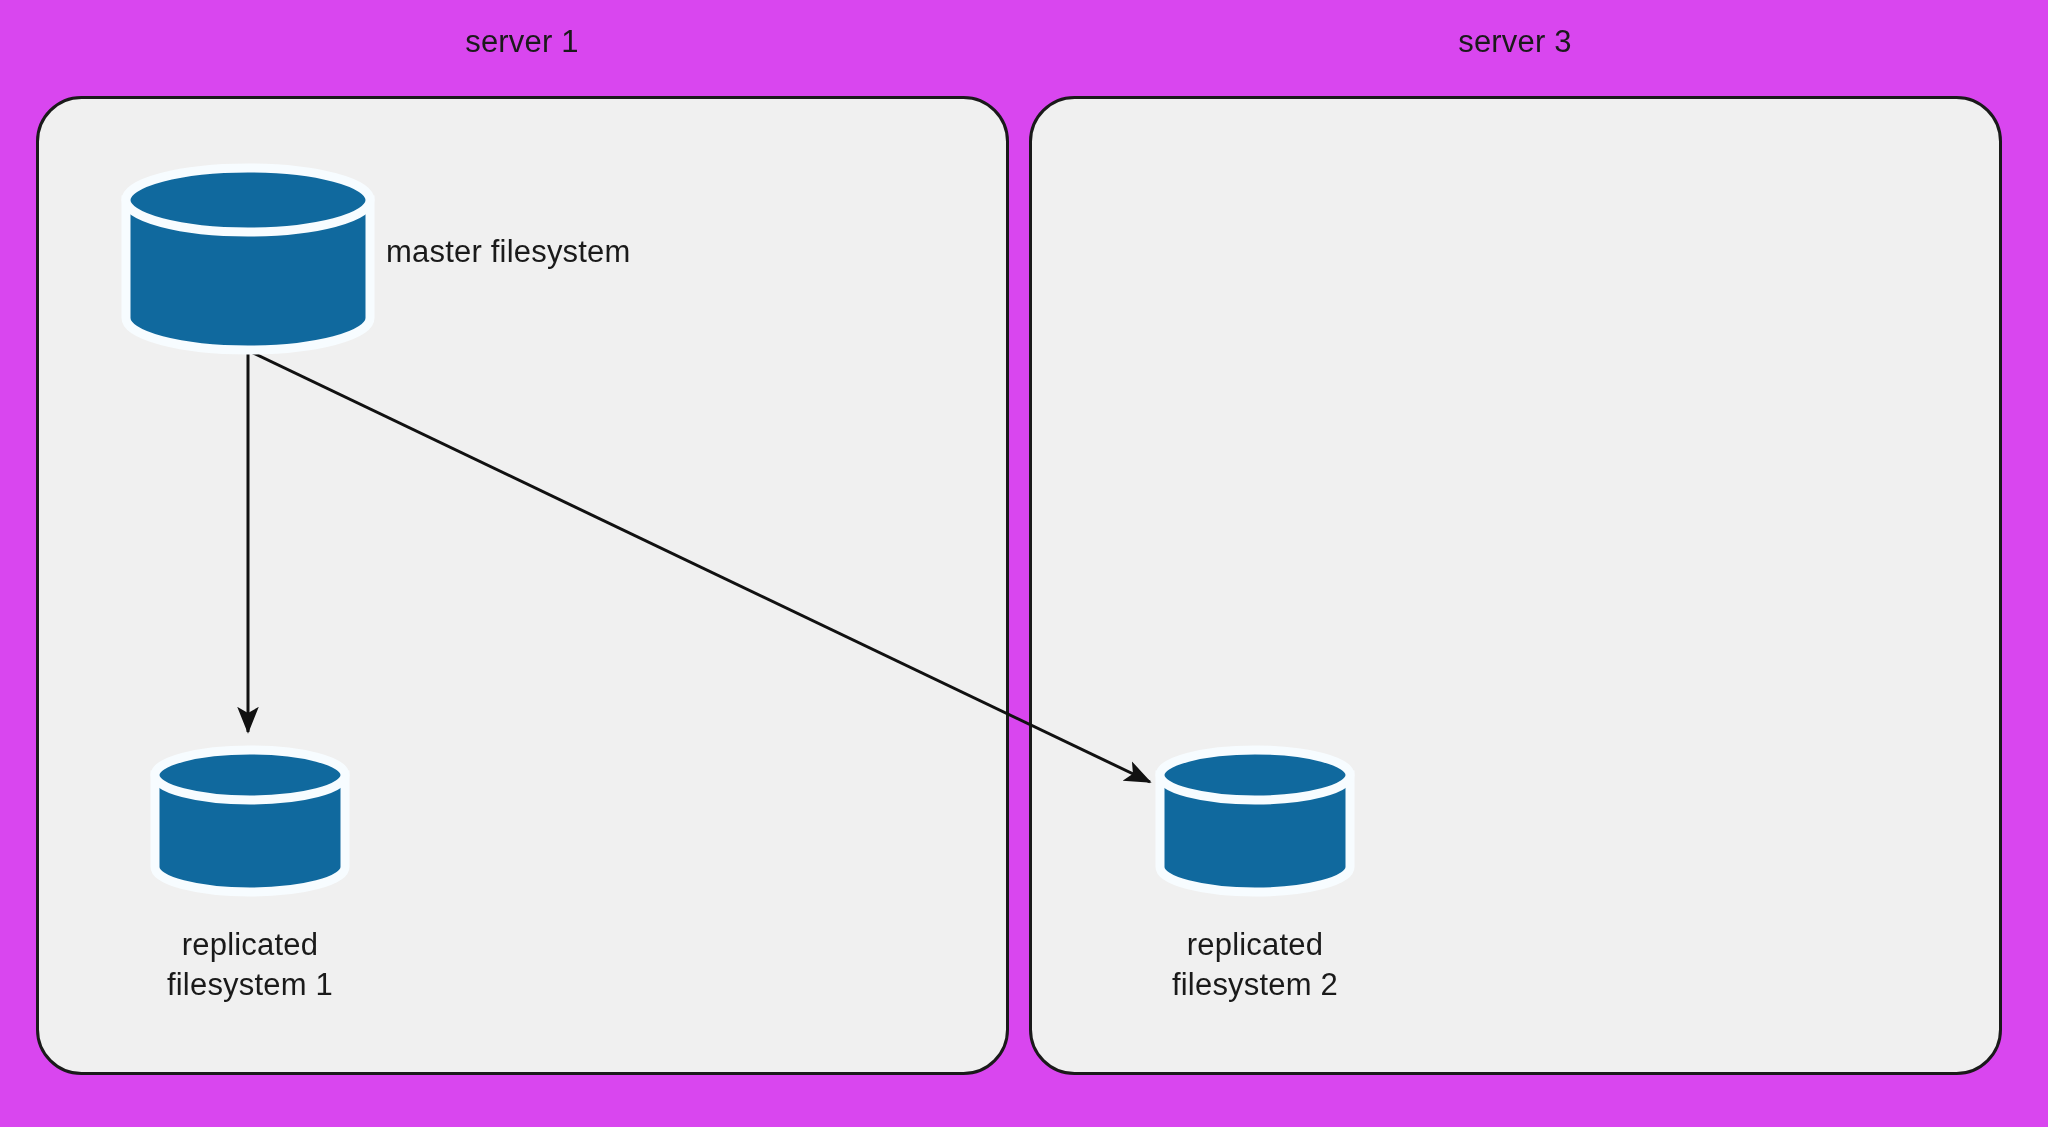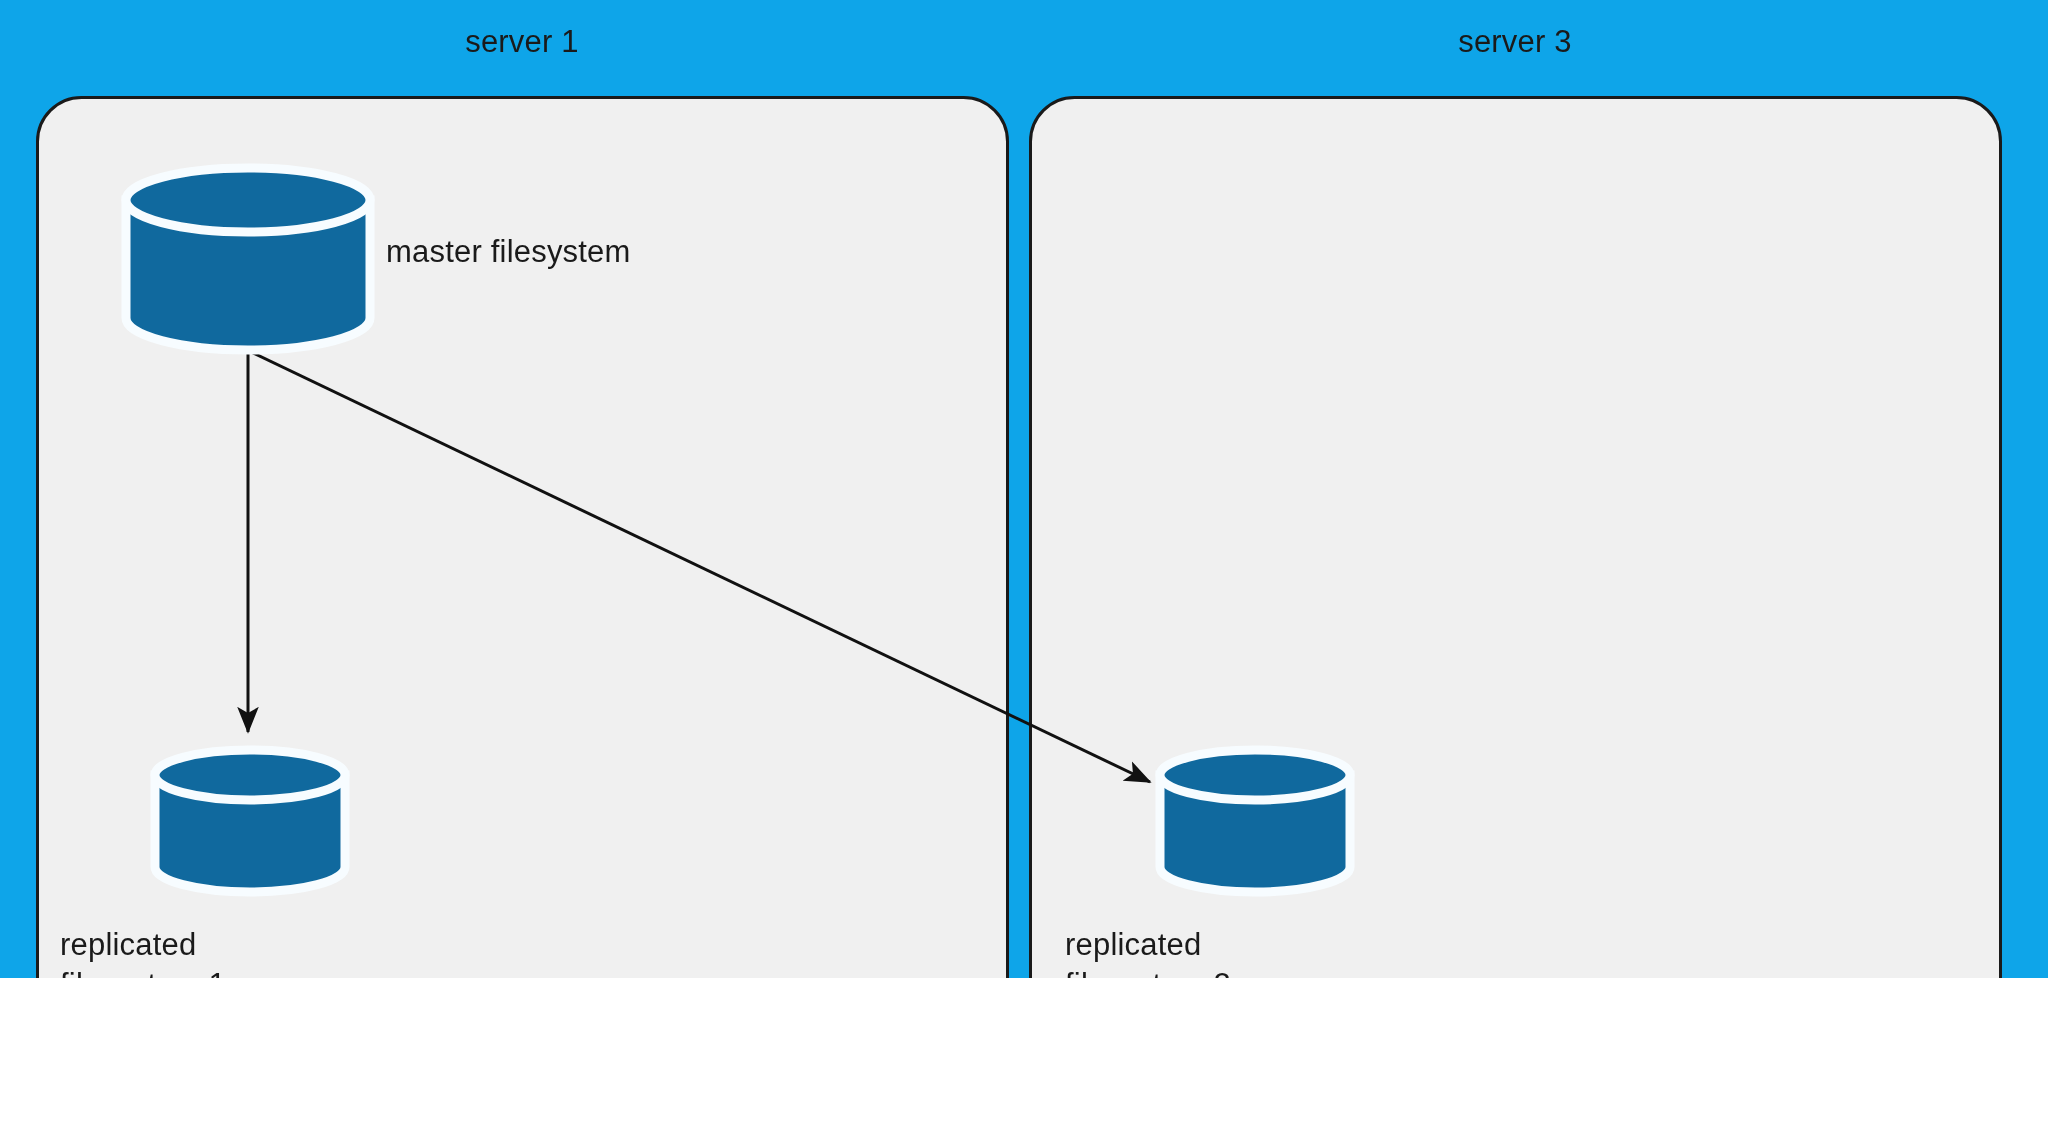--- a/index.html
+++ b/index.html
@@ -8,22 +8,22 @@
     padding: 0;
     background: #ffffff;
   }
   body {
     font-family: "Liberation Sans", sans-serif;
     -webkit-font-smoothing: antialiased;
   }
   #canvas {
     position: relative;
     width: 2048px;
-    height: 978px;
-    background: #0ea5e9;
+    height: 1127px;
+    background: #d946ef;
     overflow: hidden;
   }
   .svg-layer {
     position: absolute;
     left: 0;
     top: 0;
     width: 2048px;
     height: 1133px;
   }
   .server-title {
@@ -31,20 +31,21 @@
     font-size: 31px;
     color: #1a1a1a;
     text-align: center;
     white-space: nowrap;
     letter-spacing: 0.2px;
   }
   .node-label {
     position: absolute;
     font-size: 31px;
     color: #1a1a1a;
+    text-align: center;
     line-height: 1.28;
     white-space: pre-line;
     letter-spacing: 0.2px;
   }
   .node-label.left-aligned {
     text-align: left;
   }
 </style>
 </head>
 <body>

